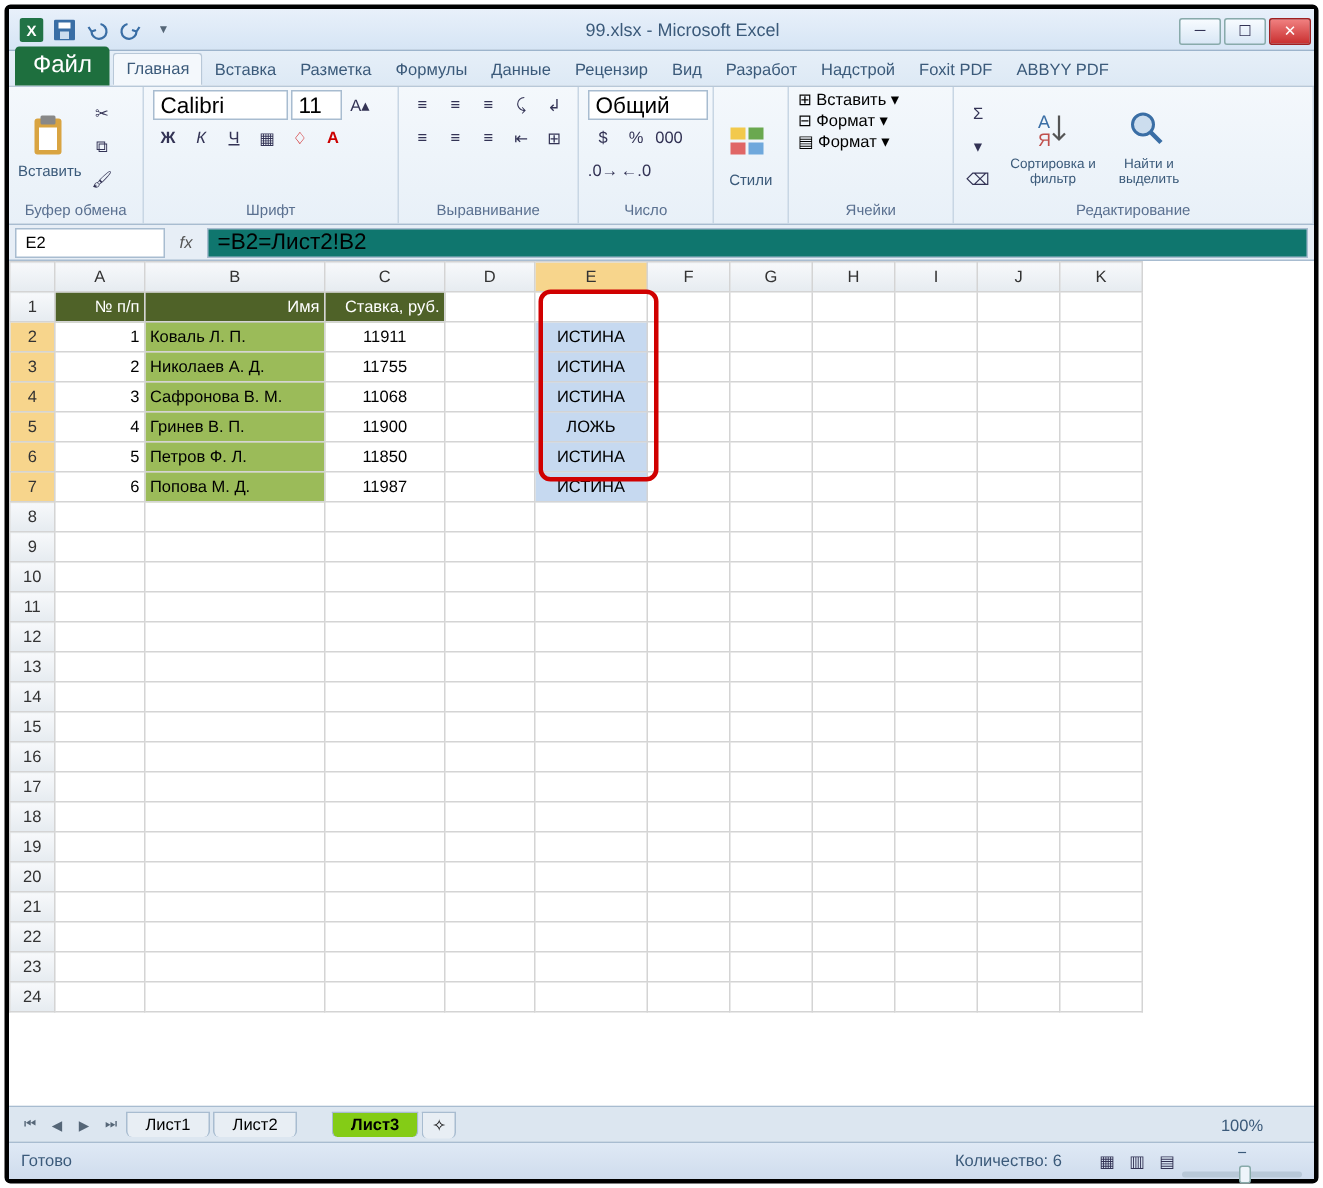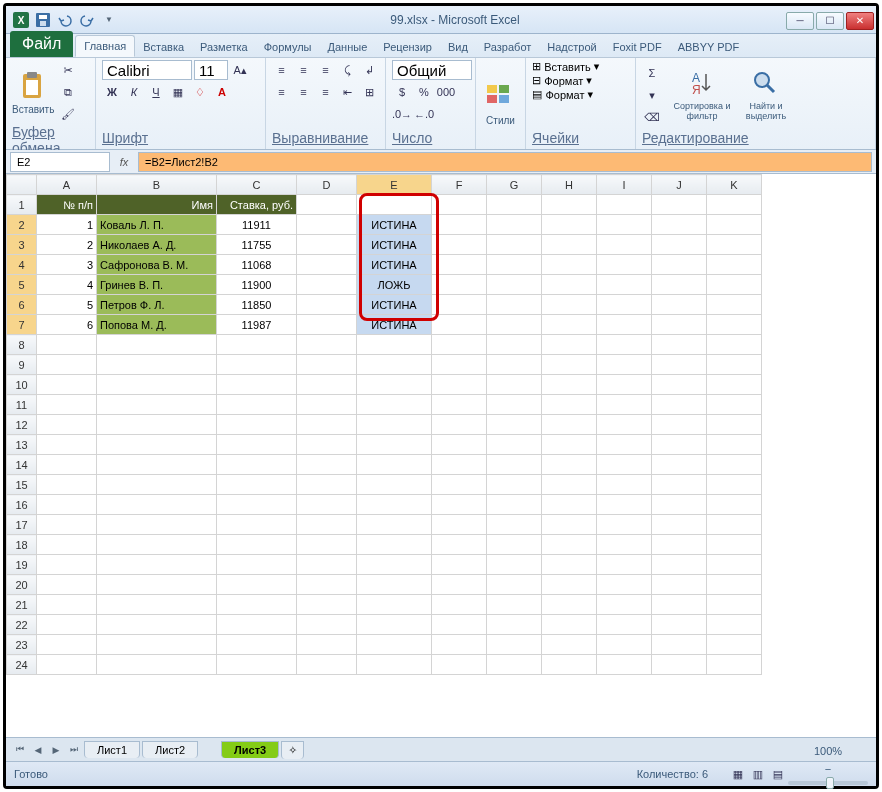--- a/index.html
+++ b/index.html
@@ -12,31 +12,31 @@
 .winbtns { display: flex; }
 .winbtn { width: 28px; height: 18px; border: 1px solid #8aa; margin: 2px 2px 0 0; border-radius: 2px; background: linear-gradient(#f7fbff,#d9e7f5); display: flex; align-items: center; justify-content: center; font-size: 10px; color: #335; }
 .winbtn.close { background: linear-gradient(#f08080,#c93030); color: #fff; border-color: #a02020; }
 .ribbon-tabs { height: 24px; background: linear-gradient(#e6eff8,#dde9f5); display: flex; align-items: flex-end; padding-left: 4px; border-bottom: 1px solid #b8c8d8; }
 .file-tab { background: #1e6f3e; color: #fff; padding: 4px 12px; border-radius: 3px 3px 0 0; font-size: 16px; margin-right: 2px; cursor: pointer; }
 .rtab { padding: 4px 8px; font-size: 11px; color: #3b5a7a; cursor: pointer; }
 .rtab.active { background: #f4f8fc; border: 1px solid #b8c8d8; border-bottom: 1px solid #f4f8fc; border-radius: 3px 3px 0 0; text-align: center; }
 .ribbon { height: 92px; background: linear-gradient(#f4f8fc,#e8f0f8); border-bottom: 1px solid #a8bcd0; display: flex; }
 .rgroup { border-right: 1px solid #c8d6e4; padding: 2px 6px; display: flex; flex-direction: column; justify-content: space-between; }
 .rgroup-body { flex: 1; display: flex; align-items: center; gap: 4px; }
-.rgroup-label { font-size: 14px; color: #5a7090; padding-bottom: 1px; text-decoration: underline; }
+.rgroup-label { text-align: center; font-size: 10px; color: #5a7090; padding-bottom: 1px; }
 .bigbtn { width: 42px; text-align: center; font-size: 10px; color: #3b5a7a; }
 .bigbtn .ico { width: 32px; height: 32px; margin: 0 auto 2px; }
 .minibtns { display: flex; flex-direction: column; gap: 2px; }
 .minirow { display: flex; gap: 2px; }
 .minibtn { width: 20px; height: 20px; border: 1px solid transparent; display: flex; align-items: center; justify-content: center; font-size: 11px; color: #335; border-radius: 2px; }
 .combo { height: 20px; border: 1px solid #a8bcd0; background: #fff; font-size: 15px; padding: 0 4px; display: flex; align-items: center; }
 .formula-bar { height: 24px; background: #e7eef6; border-bottom: 1px solid #a8bcd0; display: flex; align-items: center; padding: 2px 4px; gap: 4px; }
 .namebox { width: 100px; height: 20px; background: #fff; border: 1px solid #a8bcd0; padding: 0 6px; display: flex; align-items: center; font-size: 11px; }
 .fxbtn { width: 20px; height: 20px; display: flex; align-items: center; justify-content: center; font-style: italic; color: #555; font-size: 11px; }
-.formula-input { flex: 1; height: 20px; background: #fdba74; border: 1px solid #a8bcd0; padding: 0 6px; display: flex; align-items: center; font-size: 11px; position: relative; }
+.formula-input { flex: 1; height: 20px; background: #0f766e; border: 1px solid #a8bcd0; padding: 0 6px; display: flex; align-items: center; font-size: 15px; position: relative; }
 .grid-area { flex: 1; position: relative; background: #fff; overflow: hidden; }
 .grid { position: absolute; top: 0; left: 0; border-collapse: collapse; }
 .grid th, .grid td { border: 1px solid #d4d4d4; font-size: 11px; font-weight: normal; }
 .grid th { background: linear-gradient(#f7f9fb,#e6ebf0); color: #333; }
 .colhdr { height: 20px; }
 .rowhdr { width: 30px; text-align: center; background: linear-gradient(#f7f9fb,#e6ebf0); }
 .rowhdr.sel { background: #f7d58c; }
 .colhdr.sel { background: #f7d58c; }
 .corner { width: 30px; height: 20px; background: #e6ebf0; }
 .grid td { height: 20px; padding: 0 3px; background: #fff; }

